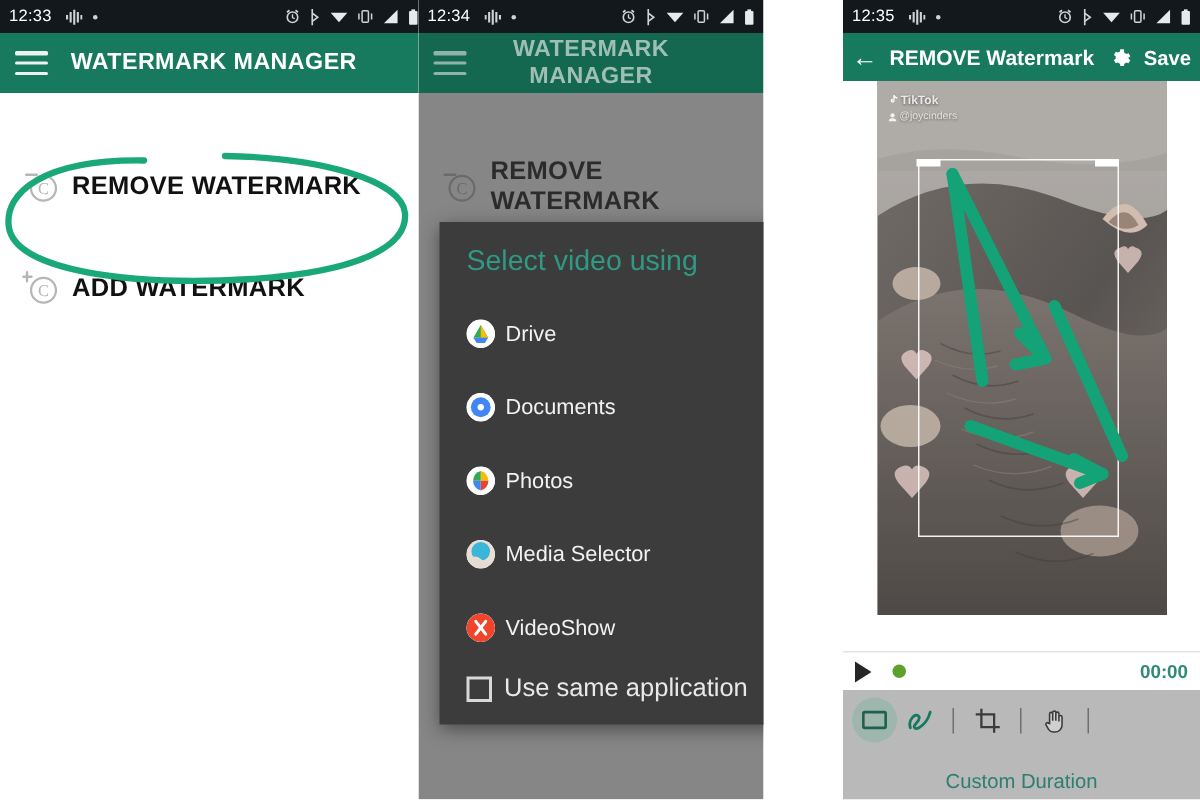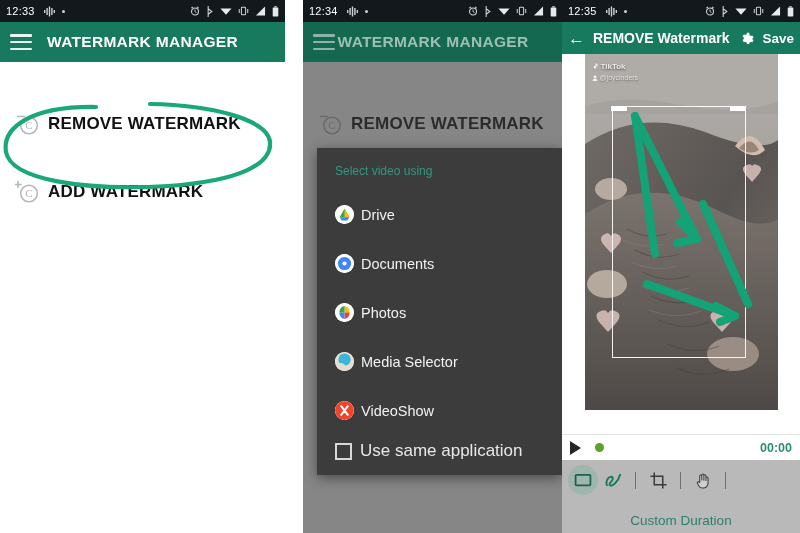--- a/index.html
+++ b/index.html
@@ -2,21 +2,21 @@
 <html><head>
 <meta charset="utf-8">
 <style>
   html,body{margin:0;padding:0;background:#ffffff;}
   body{width:800px;height:533px;font-family:"Liberation Sans",sans-serif;overflow:hidden;}
   .stage{position:relative;width:800px;height:533px;background:#ffffff;}
 
   
   .panel{position:absolute;top:0;height:533px;overflow:hidden;background:#fff;}
   .panel-1{left:0;width:285px;}
-  .panel-2{left:303px;width:260px;}
+  .panel-2{left:279px;width:230px;}
   .panel-3{left:562px;width:238px;}
 
   .statusbar{position:relative;height:22px;background:#13181c;display:flex;align-items:center;
              padding:0 6px;box-sizing:border-box;}
   .sb-time{color:#ffffff;font-size:11px;font-weight:normal;letter-spacing:.2px;}
   .sb-left-icons{display:flex;align-items:center;gap:7px;margin-left:9px;}
   .sb-right{margin-left:auto;display:flex;align-items:center;gap:6px;}
   .sb-ic{display:inline-flex;align-items:center;}
   .sb-dot{width:3px;height:3px;border-radius:50%;background:#cfd3d6;}
 
@@ -34,21 +34,21 @@
   .menu-row .ic{width:40px;flex:none;display:flex;align-items:center;justify-content:center;}
   .menu-label{font-size:17px;font-weight:bold;color:#111;letter-spacing:.2px;}
   .row-gap{height:20px;}
 
   .circle-anno{position:absolute;left:0;top:0;width:285px;height:533px;pointer-events:none;}
 
   
   .dim-overlay{position:absolute;left:0;top:62px;width:100%;height:471px;background:rgba(60,60,60,.62);}
   .dialog{position:absolute;left:14px;top:148px;width:245px;background:#3c3c3c;
           box-shadow:0 3px 12px rgba(0,0,0,.45);padding:12px 0 0 0;box-sizing:border-box;}
-  .dialog-title{color:#2f9a83;font-size:12px;padding:4px 0 12px 18px;}
+  .dialog-title{color:#2f9a83;font-size:19px;padding:4px 0 12px 18px;}
   .dlg-item{display:flex;align-items:center;gap:7px;padding:0 0 0 18px;height:49px;cursor:pointer;}
   .dlg-item .label{color:#f2f2f2;font-size:14.5px;}
   .appicon{width:19px;height:19px;border-radius:50%;flex:none;position:relative;overflow:hidden;background:#fff;}
   .dlg-check{display:flex;align-items:center;gap:8px;padding:6px 0 14px 18px;cursor:pointer;}
   .checkbox{width:13px;height:13px;border:2px solid #d8d8d8;flex:none;}
   .dlg-check .label{color:#e8e8e8;font-size:17px;}
 
   
   .appbar3{height:32px;background:#17795e;display:flex;align-items:center;gap:8px;padding:0 6px;box-sizing:border-box;}
   .back-arrow{color:#fff;font-size:17px;line-height:1;flex:none;cursor:pointer;}

